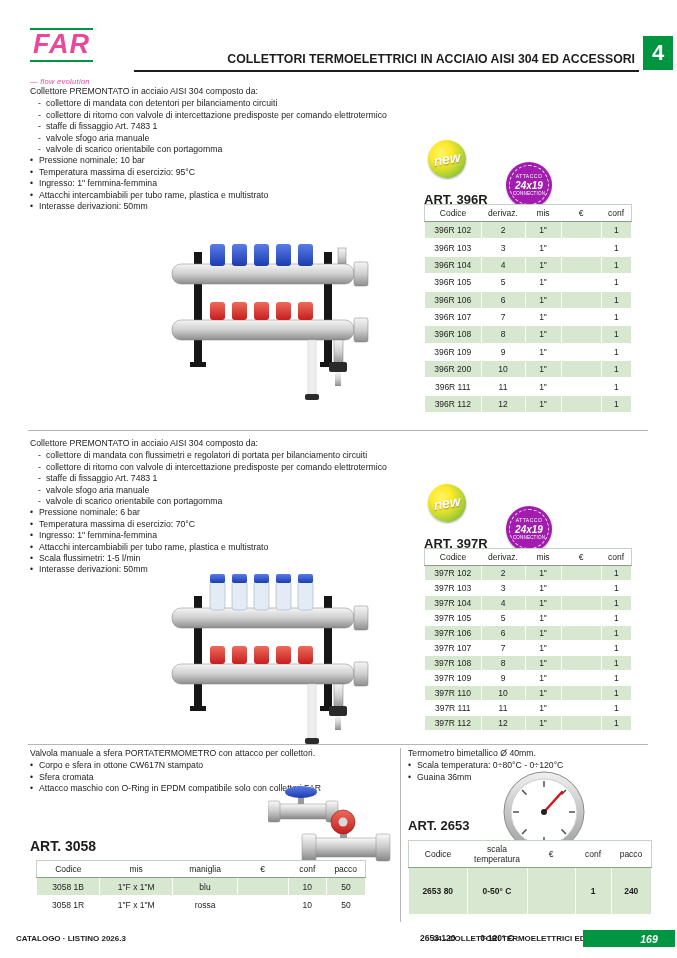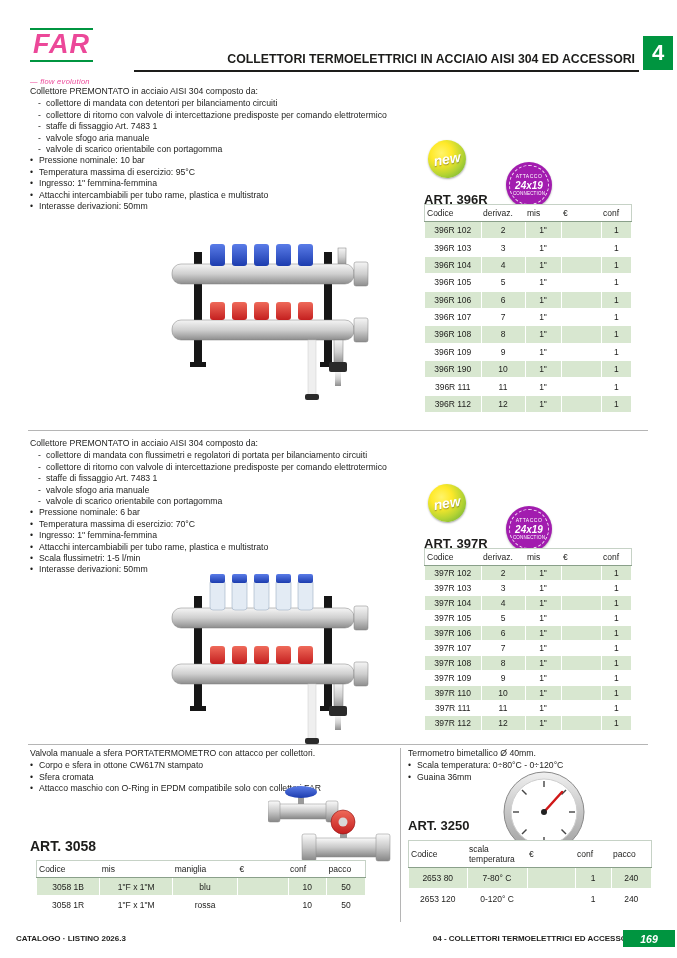--- a/index.html
+++ b/index.html
@@ -60,51 +60,51 @@
   .badge-attacco{position:absolute;left:82px;top:22px;width:46px;height:46px;border-radius:50%;background:#a21caf;
     color:#fff;display:flex;flex-direction:column;align-items:center;justify-content:center;text-align:center;
     box-shadow:0 1px 2px rgba(0,0,0,.3);}
   .badge-attacco::before{content:"";position:absolute;inset:3px;border:1px dashed rgba(255,255,255,.85);border-radius:50%;}
   .ba-l1{font-size:5px;letter-spacing:.5px;line-height:1.4;}
   .ba-l2{font-size:10px;font-weight:bold;font-style:italic;line-height:1.1;}
   .ba-l3{font-size:4.5px;letter-spacing:.2px;line-height:1.4;}
 
   
   table.price{border-collapse:collapse;font-size:8.5px;color:#1d1d1b;background:#fff;border:1px solid #c6d2c6;}
-  table.price th{font-weight:normal;padding:3px 2px;text-align:left;border-bottom:1px solid #8aa08a;vertical-align:middle;}
+  table.price th{font-weight:normal;padding:3px 2px;text-align:center;border-bottom:1px solid #8aa08a;vertical-align:middle;}
   table.price td{text-align:center;border:1px solid #ffffff;}
   table.price tbody tr:nth-child(odd) td{background:#d8e7d0;}
   .tbl-main{width:190px;table-layout:fixed;}
   .tbl-main th:nth-child(1){width:52px}.tbl-main th:nth-child(2){width:40px}
   .tbl-main th:nth-child(3){width:32px}.tbl-main th:nth-child(4){width:36px}
   .tbl-main th:nth-child(5){width:26px}
   .roomy td{padding:3.2px 2px;}
   .tight td{padding:2px 2px;}
   .tbl-3058{position:absolute;left:8px;top:112px;width:330px;table-layout:fixed;}
   .tbl-3058 th:nth-child(1){width:58px}.tbl-3058 th:nth-child(2){width:68px}
   .tbl-3058 th:nth-child(3){width:60px}.tbl-3058 th:nth-child(4){width:46px}
   .tbl-3058 th:nth-child(5){width:34px}.tbl-3058 th:nth-child(6){width:34px}
   .tbl-3058 td{padding:3.5px 2px;}
   .tbl-2653{position:absolute;left:0px;top:92px;width:230px;table-layout:fixed;}
   .tbl-2653 th:nth-child(1){width:54px}.tbl-2653 th:nth-child(2){width:56px}
   .tbl-2653 th:nth-child(3){width:44px}.tbl-2653 th:nth-child(4){width:32px}
   .tbl-2653 th:nth-child(5){width:36px}
-  .tbl-2653 td{padding:5px 2px;}
+  .tbl-2653 td{padding:18px 2px;font-weight:bold;}
 
   
   .manifold{position:absolute;left:138px;}
   .m1{top:124px;} .m2{top:116px;}
   .valve-img{position:absolute;left:240px;top:34px;}
   .thermo-img{position:absolute;left:92px;top:20px;}
 
   
   .footer-left{position:absolute;left:16px;top:934px;font-size:8px;font-weight:bold;white-space:nowrap;}
   .footer-right{position:absolute;right:42px;top:934px;font-size:8px;font-weight:bold;white-space:nowrap;}
   .page-num-badge{position:absolute;right:2px;top:930px;width:52px;height:17px;background:#009540;color:#fff;
-    font-size:10.5px;font-weight:bold;font-style:italic;display:flex;align-items:center;justify-content:center;}
+    font-size:10.5px;font-weight:bold;font-style:italic;display:flex;align-items:center;justify-content:center;padding-left:40px;}
 </style>
 </head>
 <body>
 
 <div class="page">
 
   <div class="header">
     <div class="logo">
       <span class="logo-far">FAR</span>
       <div class="logo-tag">flow evolution</div>
@@ -250,21 +250,21 @@
               <td>1</td>
             </tr>
             <tr>
               <td>396R 109</td>
               <td>9</td>
               <td>1"</td>
               <td></td>
               <td>1</td>
             </tr>
             <tr>
-              <td>396R 190</td>
+              <td>396R 200</td>
               <td>10</td>
               <td>1"</td>
               <td></td>
               <td>1</td>
             </tr>
             <tr>
               <td>396R 111</td>
               <td>11</td>
               <td>1"</td>
               <td></td>
@@ -562,35 +562,35 @@
         <line x1="69" y1="44" x2="75" y2="44"></line>
         <line x1="22" y1="22" x2="26.5" y2="26.5"></line>
         <line x1="66" y1="22" x2="61.5" y2="26.5"></line>
         <line x1="22" y1="66" x2="26.5" y2="61.5"></line>
         <line x1="66" y1="66" x2="61.5" y2="61.5"></line>
       </g>
       <line x1="44" y1="44" x2="62" y2="24" stroke="#d01818" stroke-width="2.5" stroke-linecap="round"></line>
       <circle cx="44" cy="44" r="3" fill="#222"></circle>
     </svg>
 
-    <div class="art art-2653">ART. 3250</div>
+    <div class="art art-2653">ART. 2653</div>
     <table class="price tbl-2653">
         <thead>
           <tr>
             <th>Codice</th>
             <th>scala temperatura</th>
             <th>€</th>
             <th>conf</th>
             <th>pacco</th>
           </tr>
         </thead>
         <tbody>
           <tr>
             <td>2653 80</td>
-            <td>7-80° C</td>
+            <td>0-50° C</td>
             <td></td>
             <td>1</td>
             <td>240</td>
           </tr>
           <tr>
             <td>2653 120</td>
             <td>0-120° C</td>
             <td></td>
             <td>1</td>
             <td>240</td>

